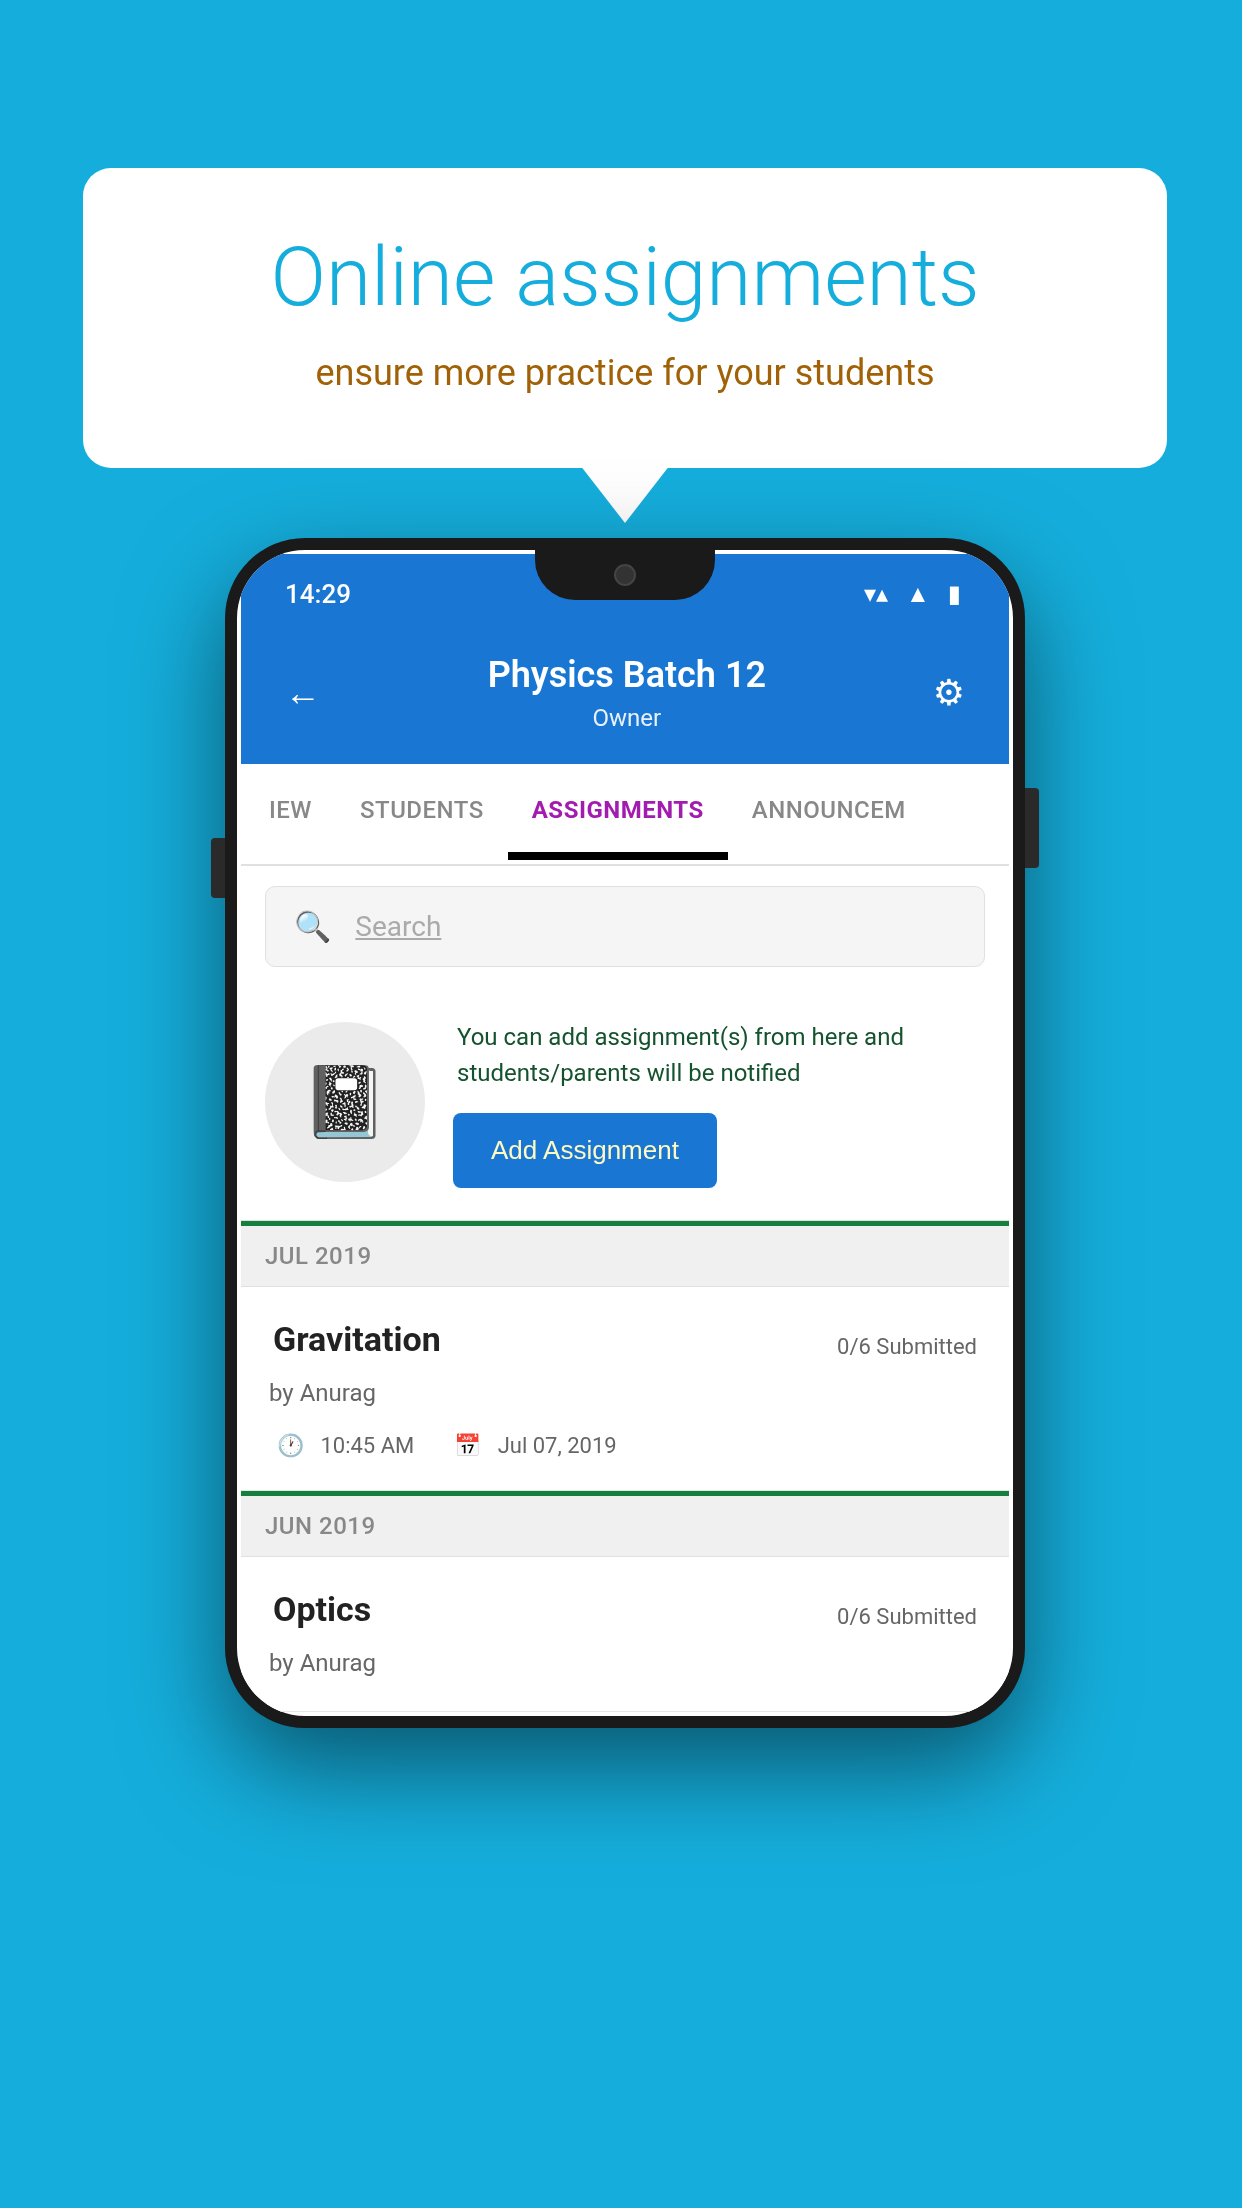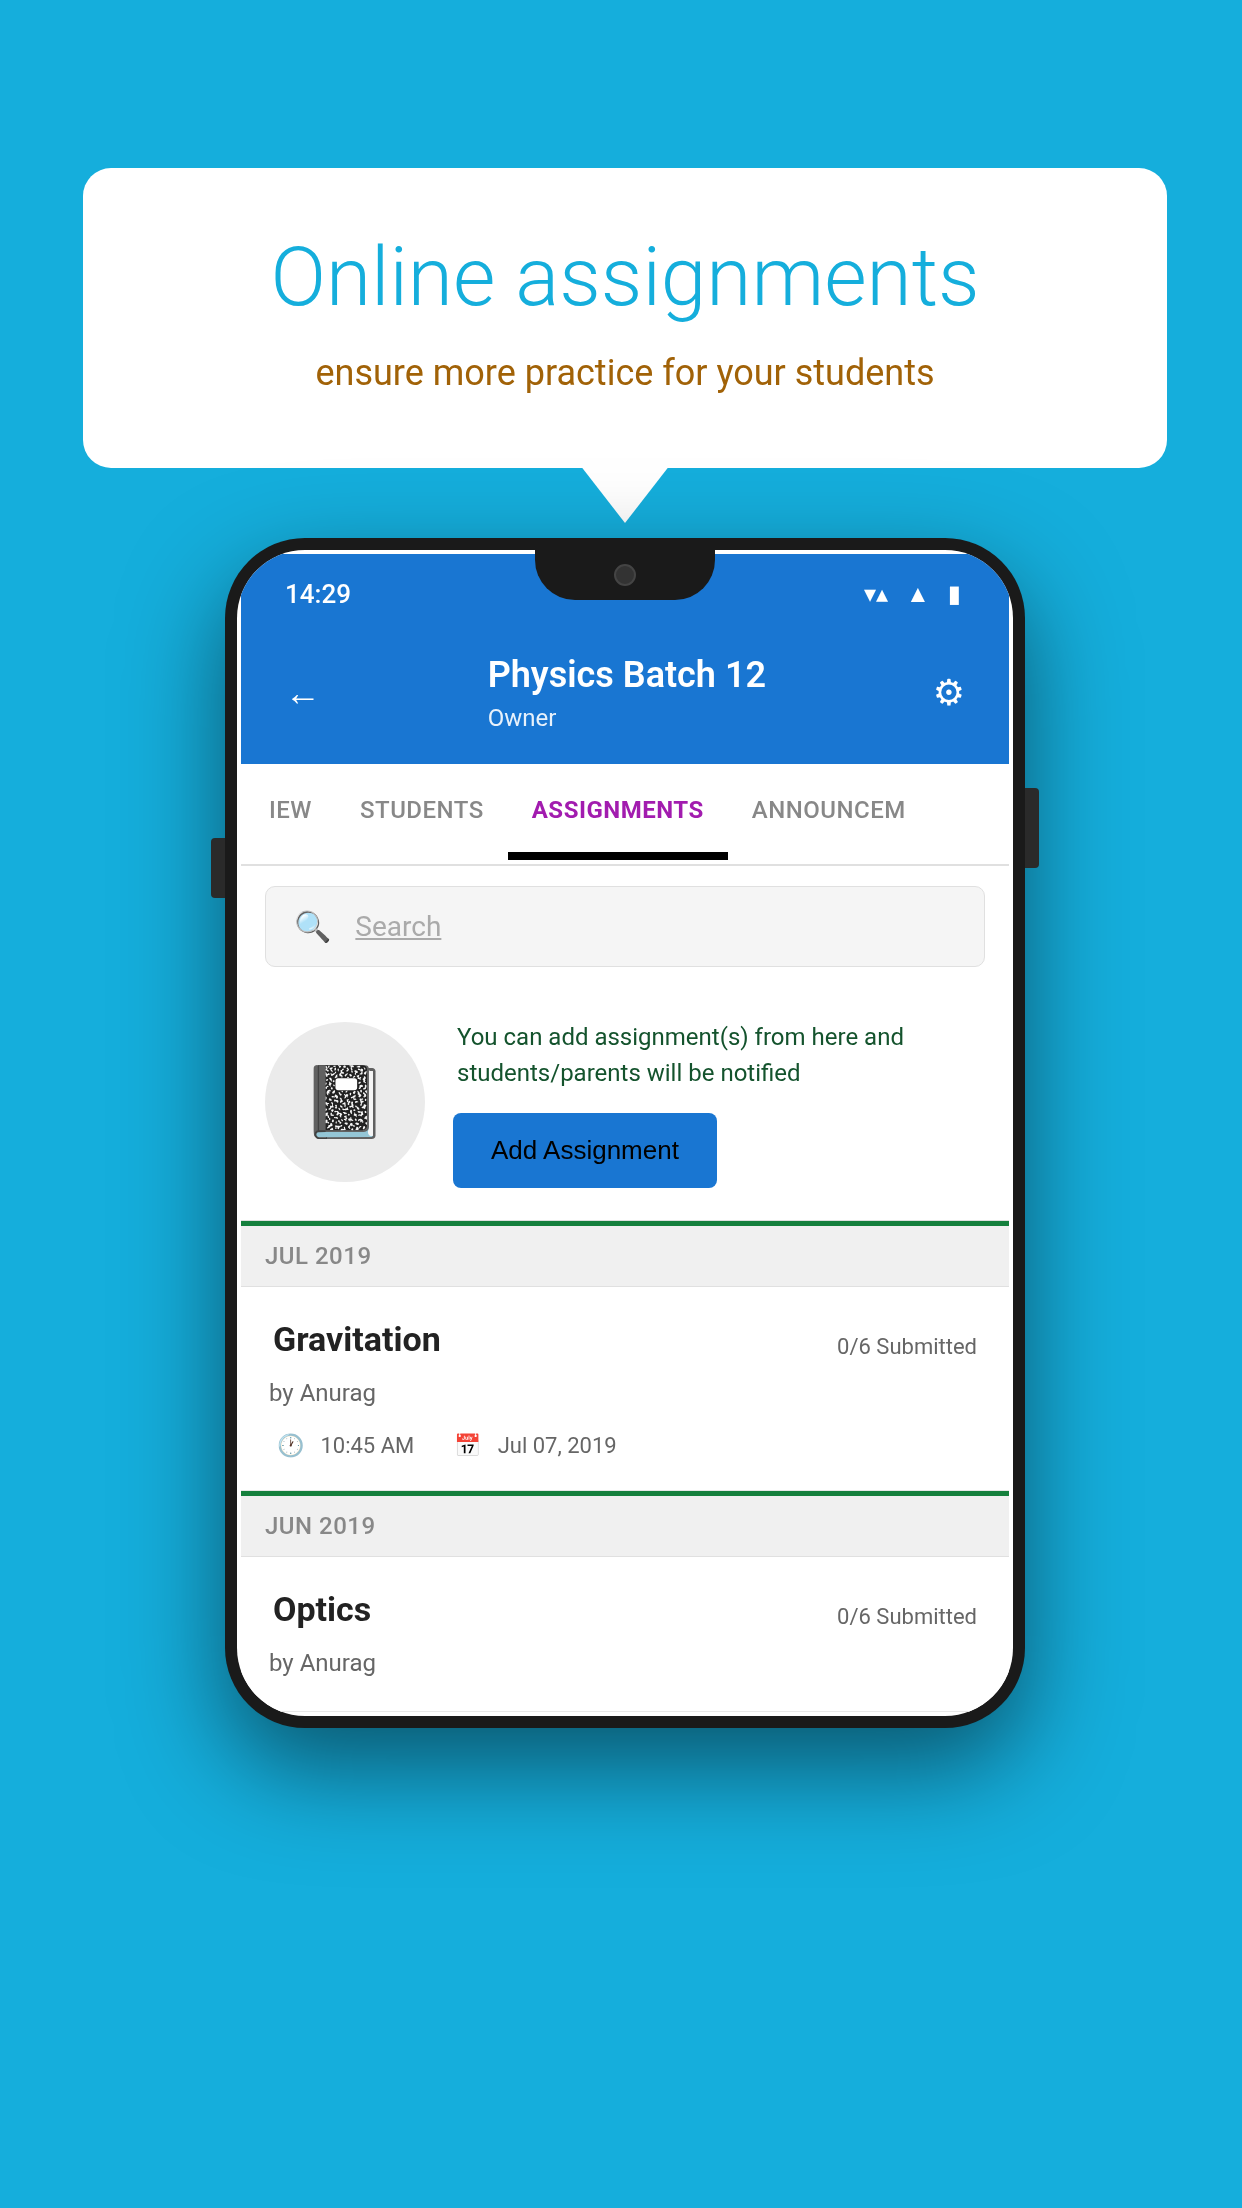--- a/index.html
+++ b/index.html
@@ -164,21 +164,21 @@
       justify-content: space-between;
     }
 
     .back-btn {
       color: white;
       font-size: 36px;
       cursor: pointer;
     }
 
     .header-center {
-      text-align: left;
+      text-align: center;
     }
 
     .header-title {
       color: white;
       font-size: 36px;
       font-weight: 600;
     }
 
     .header-subtitle {
       color: rgba(255,255,255,0.9);
@@ -273,21 +273,21 @@
 
     .promo-text {
       color: #14532d;
       font-size: 24px;
       line-height: 1.5;
       margin-bottom: 18px;
     }
 
     .add-assignment-btn {
       background: #1976D2;
-      color: #000000;
+      color: #fef9c3;
       border: none;
       padding: 22px 38px;
       border-radius: 8px;
       font-size: 26px;
       font-weight: 500;
       cursor: pointer;
       display: inline-block;
     }
 
     

